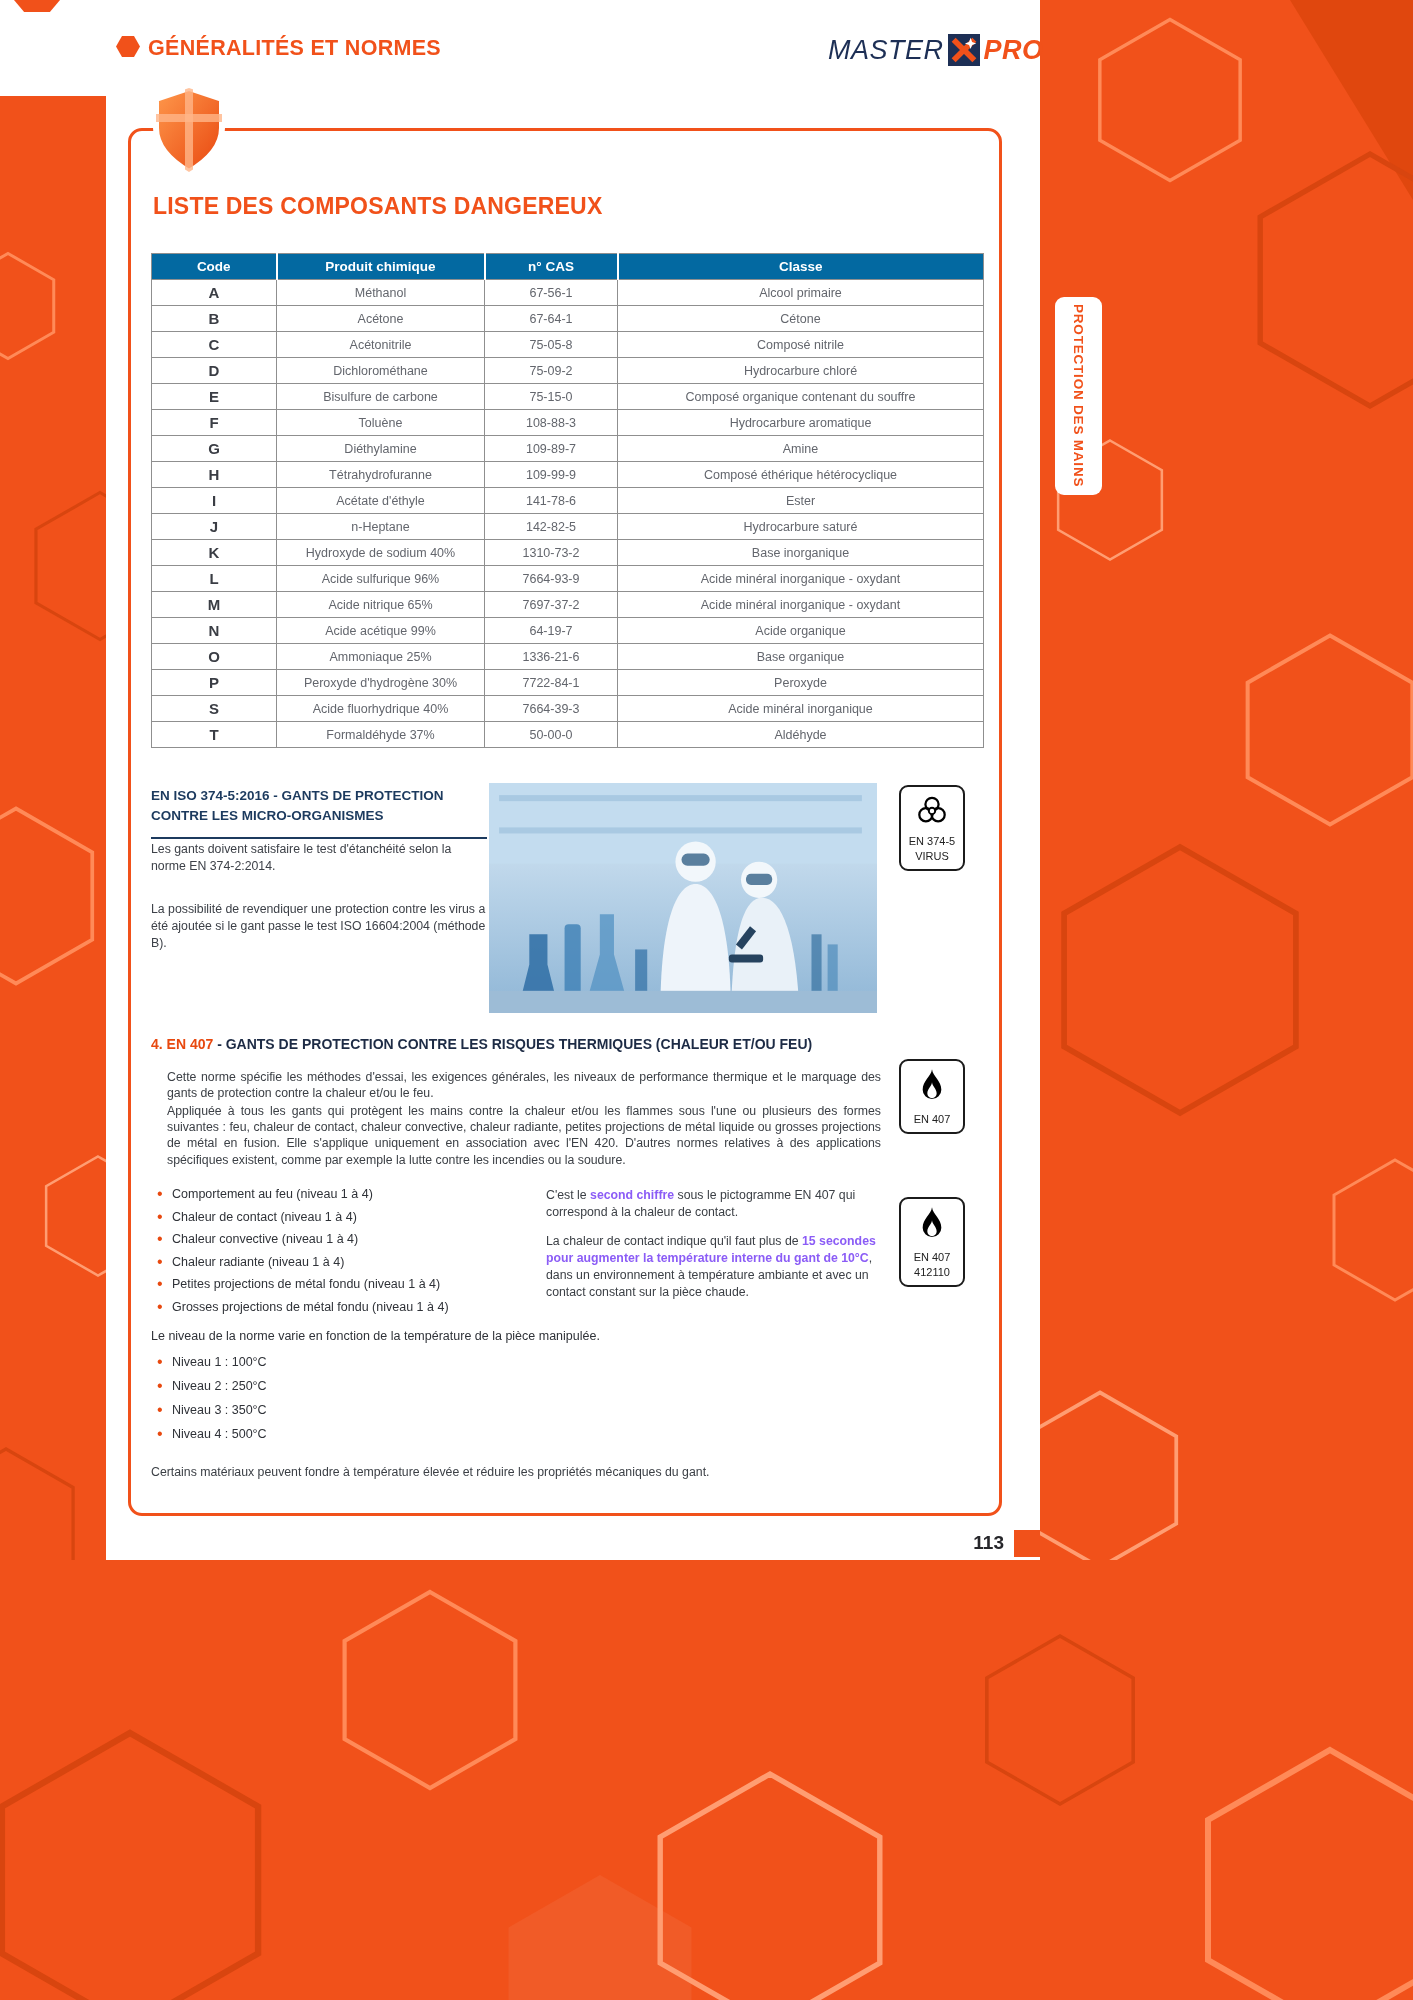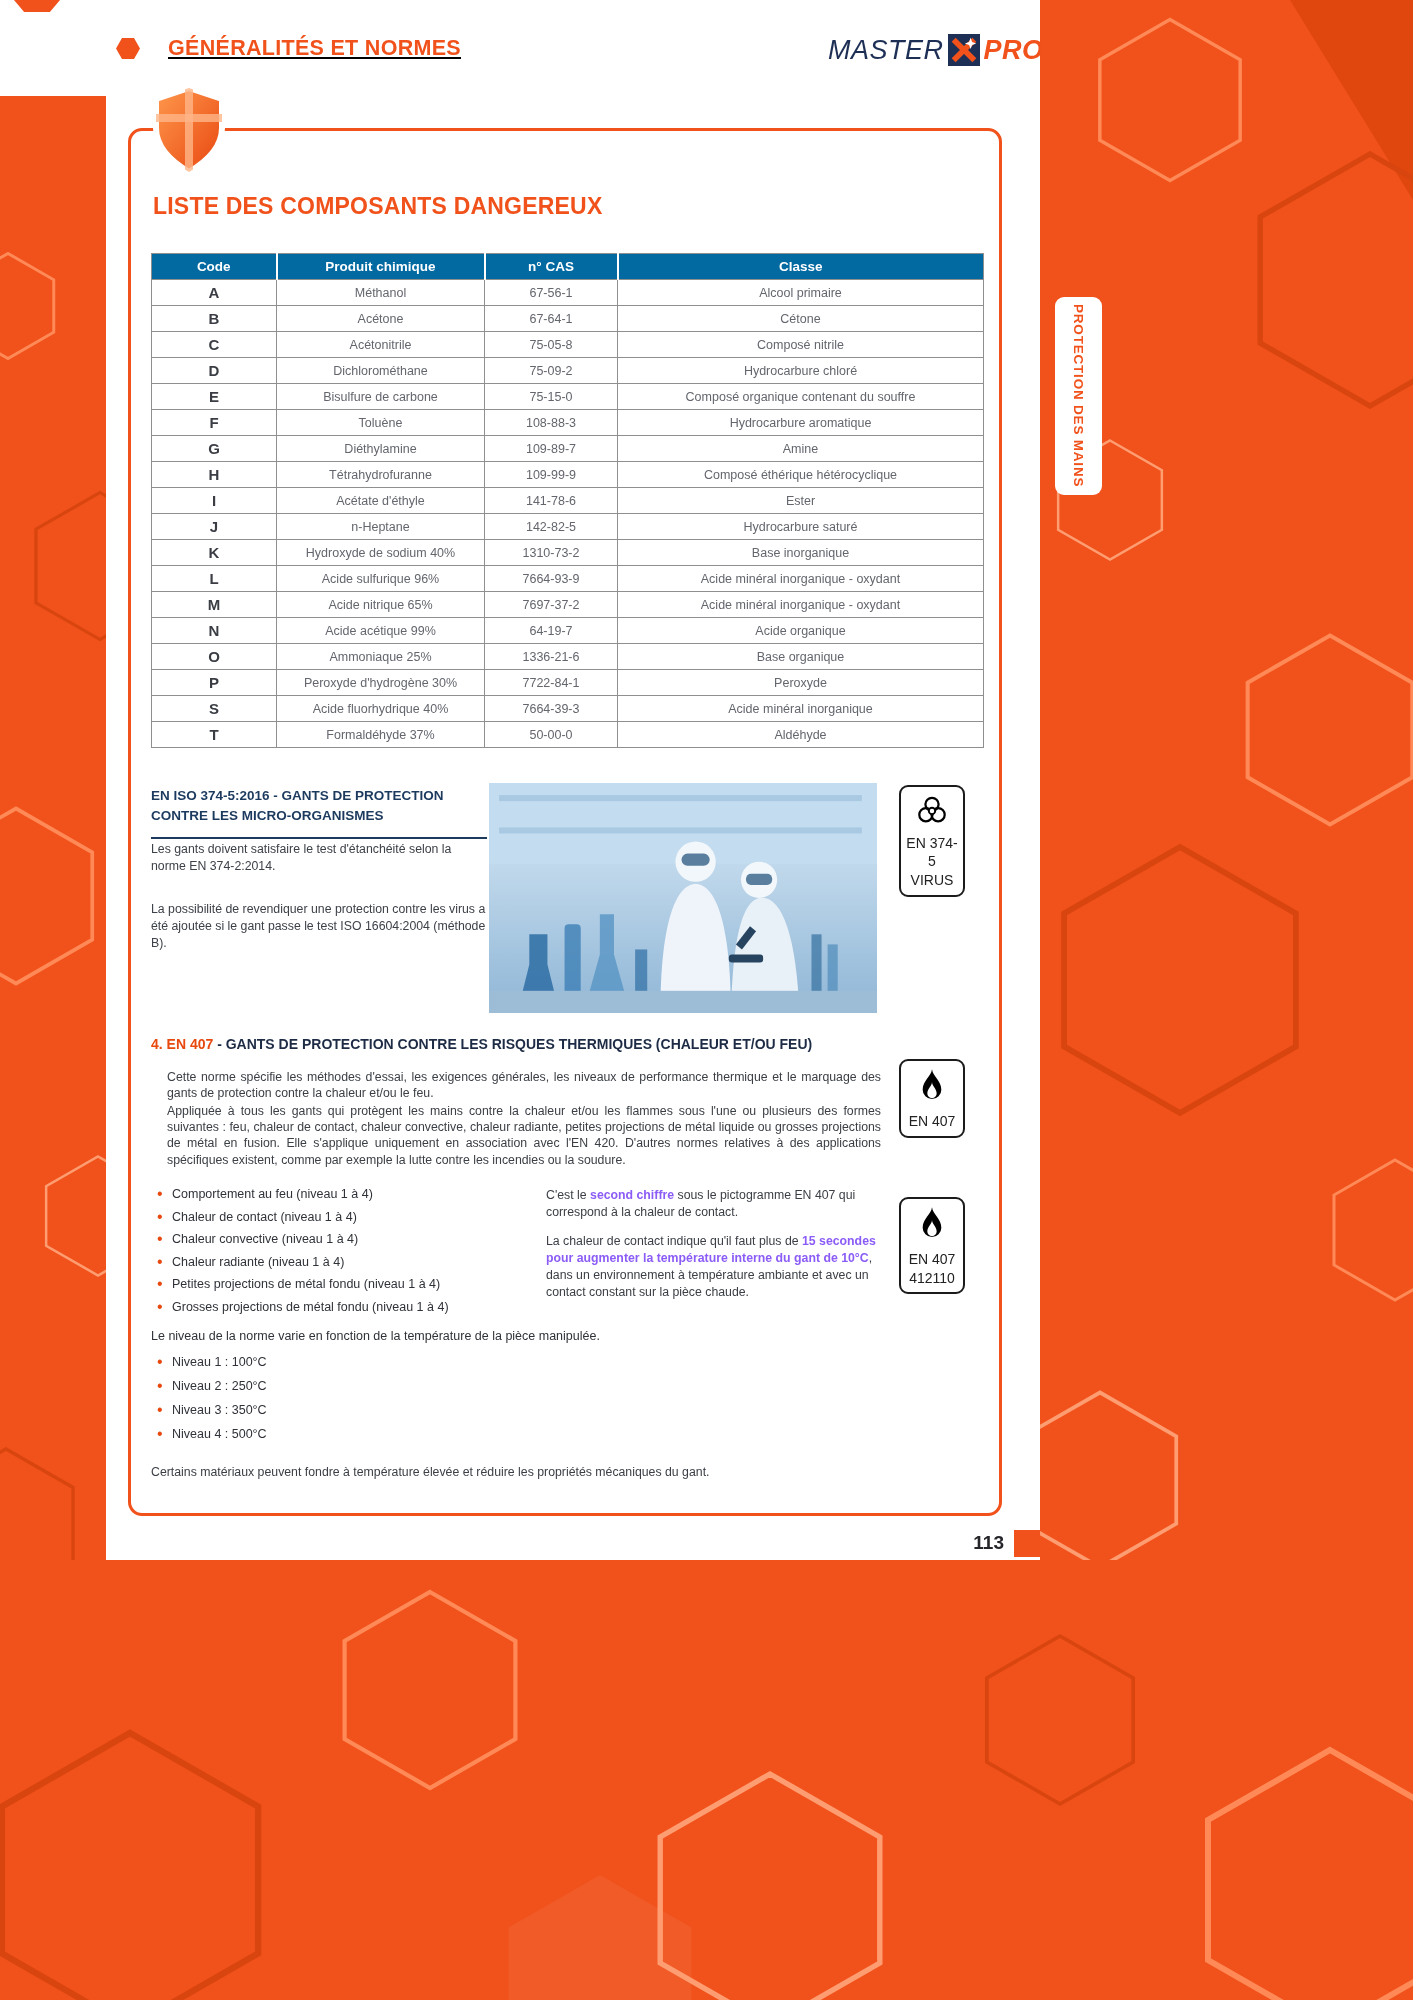--- a/index.html
+++ b/index.html
@@ -10,21 +10,21 @@
   
   .band { position:absolute; background:#f1511a; overflow:hidden; }
   .band-left  { left:0; top:96px;  width:106px;  height:1904px; }
   .band-right { left:1040px; top:0; width:373px; height:2000px; }
   .band-bottom{ left:0; top:1560px; width:1413px; height:440px; }
   .band svg { position:absolute; left:0; top:0; }
   .corner-tri { position:absolute; left:14px; top:0; width:46px; height:12px; background:#f1511a;
                 clip-path:polygon(0 0,100% 0,78% 100%,22% 100%); }
 
   
-  .page-header { position:absolute; left:116px; top:36px; display:flex; align-items:center; gap:28px; z-index:4;text-decoration:underline; }
+  .page-header { position:absolute; left:116px; top:36px; display:flex; gap:8px; z-index:4; }
   .hex-bullet { width:24px; height:21px; background:#f1511a;
                 clip-path:polygon(25% 0,75% 0,100% 50%,75% 100%,25% 100%,0% 50%); }
   .page-title { font-size:21.5px; font-weight:bold; color:#f1511a; letter-spacing:0.3px; }
 
   .brand { position:absolute; left:828px; top:34px; display:flex; align-items:center; gap:4px; font-style:italic; z-index:4; }
   .brand-master { font-size:27px; font-weight:normal; color:#1d2f55; letter-spacing:0.5px; }
   .brand-pro    { font-size:27px; font-weight:bold; color:#f1511a; letter-spacing:0.5px; }
   .brand-star   { display:inline-block; line-height:0; }
 
   
@@ -58,21 +58,21 @@
   .iso-block p + p { margin-top:26px; }
 
   .photo { position:absolute; left:358px; top:652px; width:388px; height:230px; overflow:hidden; background:#9dbcd6; }
   .photo svg { width:100%; height:100%; display:block; }
 
   .picto { position:absolute; width:66px; border:2px solid #1b1b1b; border-radius:9px; background:#ffffff;
            display:flex; flex-direction:column; align-items:center; padding:7px 2px 5px; }
   .picto-1 { left:768px; top:654px; }
   .picto-2 { left:768px; top:928px; }
   .picto-3 { left:768px; top:1066px; }
-  .picto .lbl { font-size:14px; color:#222222; margin-top:4px; line-height:1.3; text-align:center; }
+  .picto .lbl { font-size:11px; color:#222222; margin-top:4px; line-height:1.3; text-align:center; }
   .picto .lbl.sub { margin-top:1px; }
 
   
   .en407-head { position:absolute; left:20px; top:905px; width:760px; font-size:14px; font-weight:bold; color:#1d2b45; }
   .en407-head .num { color:#e8490f; }
   .para { position:absolute; left:36px; width:714px; font-size:12.3px; line-height:1.32; color:#3c4046; text-align:justify; }
   .para-1 { top:938px; }
   .para-2 { top:972px; }
 
   .bullets { position:absolute; list-style:none; }

